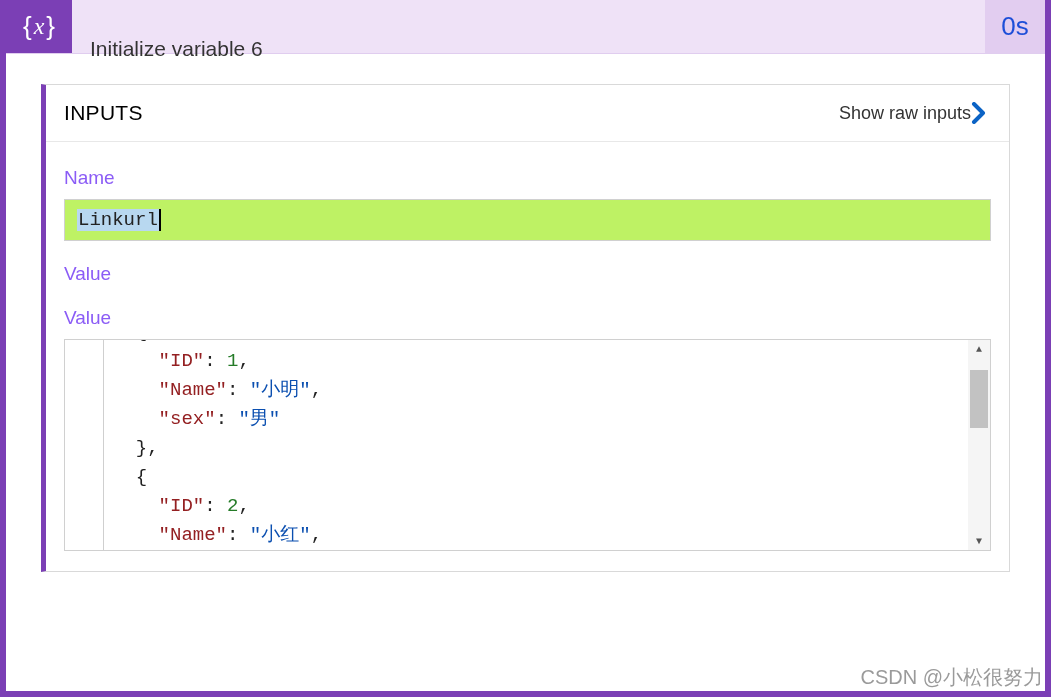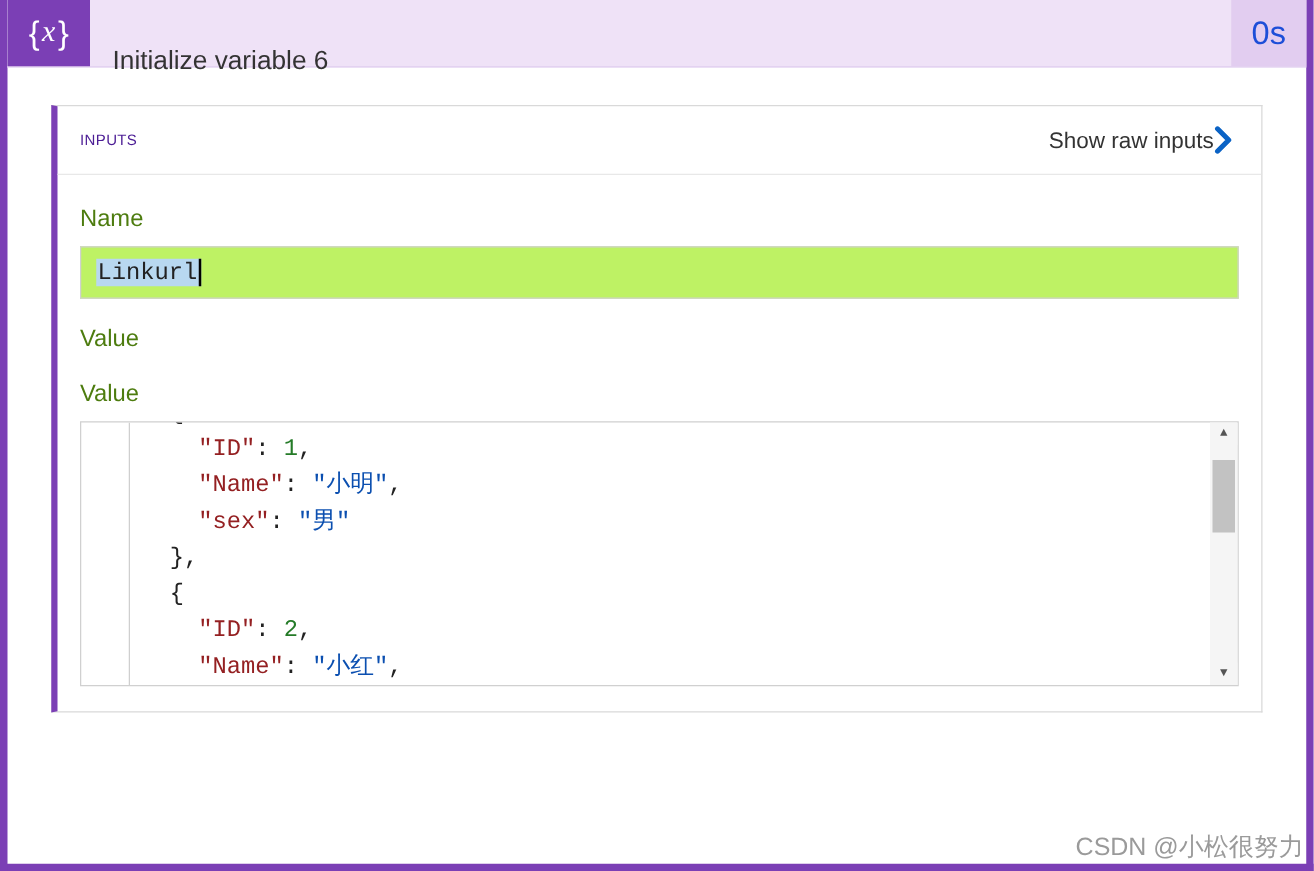--- a/index.html
+++ b/index.html
@@ -62,41 +62,41 @@
     background: #fff;
   }
   .panel-header {
     display: flex;
     align-items: center;
     justify-content: space-between;
     padding: 16px 22px 16px 18px;
     border-bottom: 1px solid #e8e8e8;
   }
   .panel-header-left {
-    font-size: 12px;
+    font-size: 21px;
     letter-spacing: 0.3px;
-    color: #4c1d95;
+    color: #000000;
   }
   .panel-header-right {
     display: flex;
     align-items: center;
     font-size: 18px;
     color: #333;
     cursor: pointer;
   }
   .chevron {
     color: #0b63c5;
     stroke: #0b63c5;
   }
   .panel-body {
     padding: 25px 18px 20px 18px;
   }
   .field-label {
     font-size: 19px;
-    color: #4d7c0f;
+    color: #8b5cf6;
     margin-bottom: 10px;
     margin-top: 22px;
   }
   .field-label:first-child { margin-top: 0; }
   .field-box {
     border: 1px solid #d0d0d0;
     padding: 8px 12px;
     font-family: "Consolas", "Courier New", monospace;
     font-size: 19px;
     color: #222;

